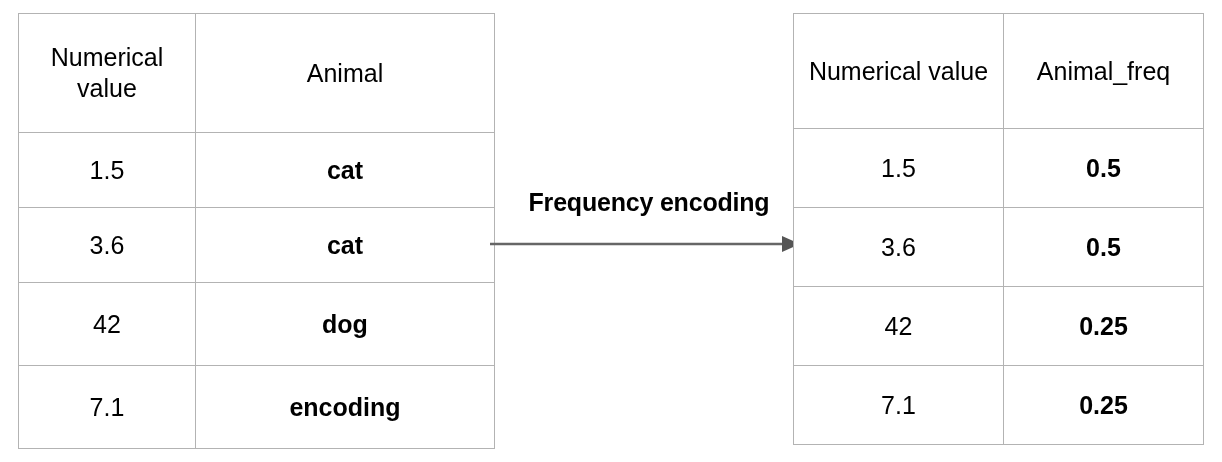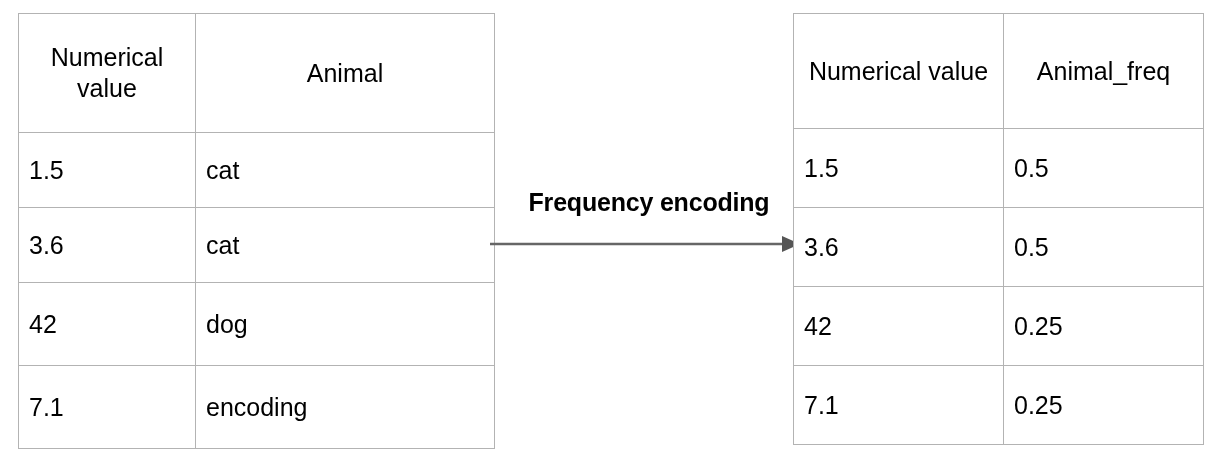--- a/index.html
+++ b/index.html
@@ -40,24 +40,25 @@
     vertical-align: middle;
     overflow: hidden;
     white-space: nowrap;
   }
   .data-table td.hdr {
     text-align: center;
     white-space: normal;
     padding: 0 6px;
   }
   .data-table td.num {
-    text-align: left;
+    text-align: center;
   }
   .data-table td.txt {
-    text-align: left;
+    text-align: center;
+    font-weight: bold;
   }
 
   
   #table-left {
     left: 18px;
     top: 13px;
     width: 476px;
   }
   #table-left col.c1 { width: 177px; }
   #table-left col.c2 { width: 299px; }

